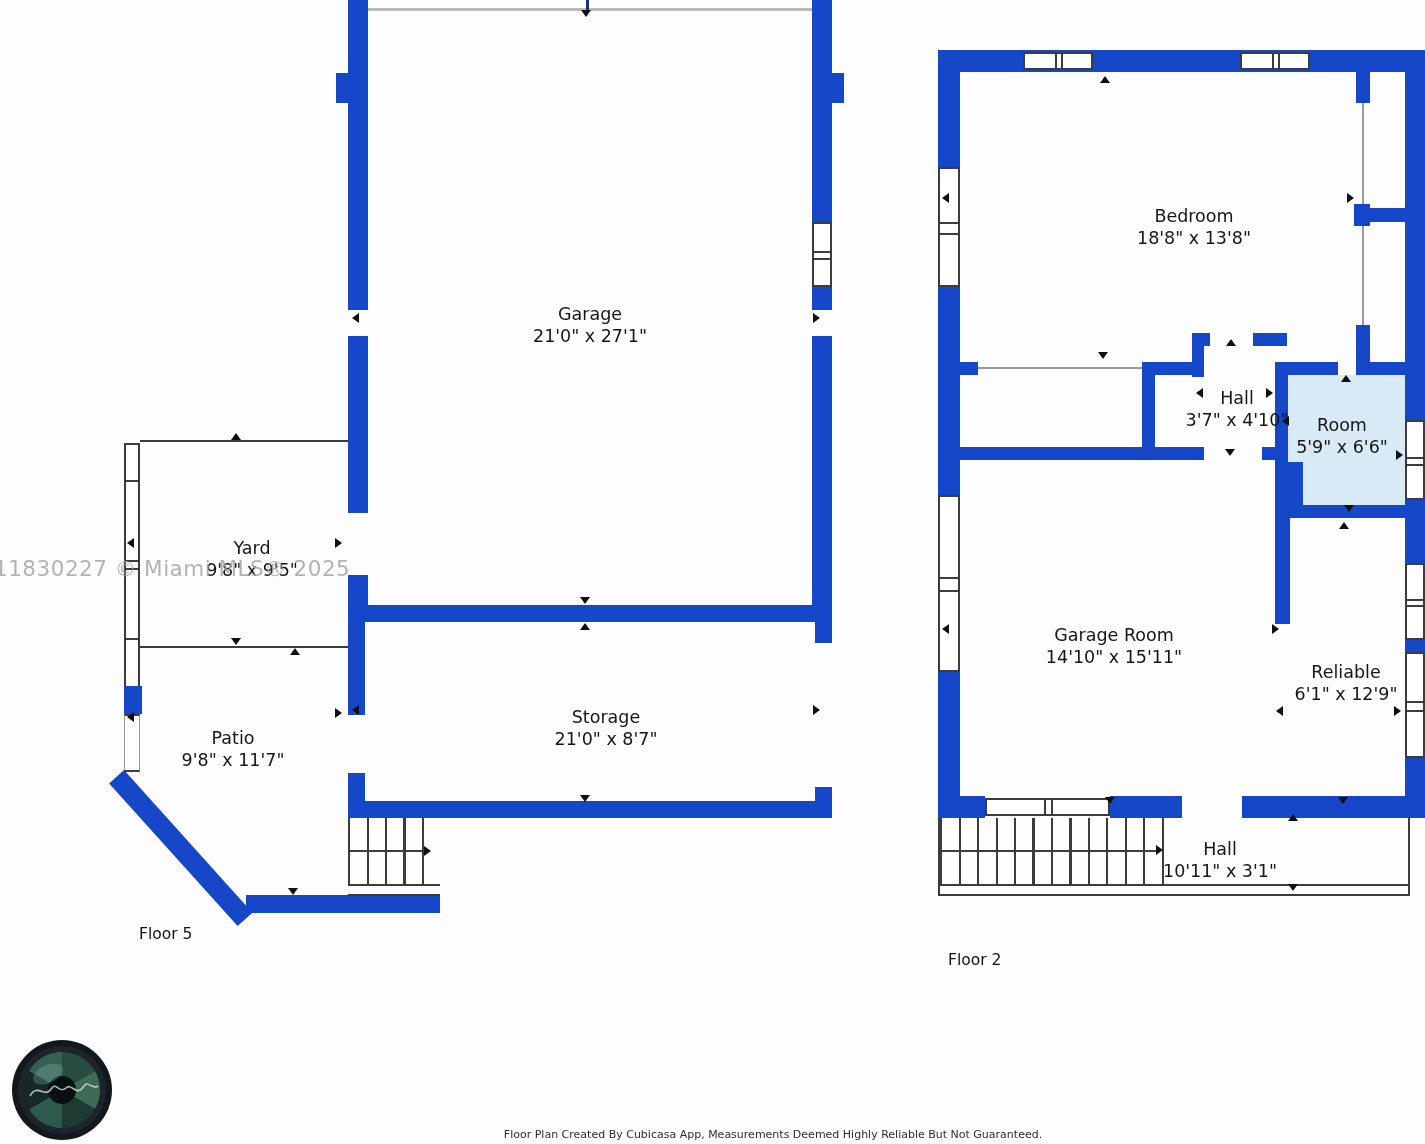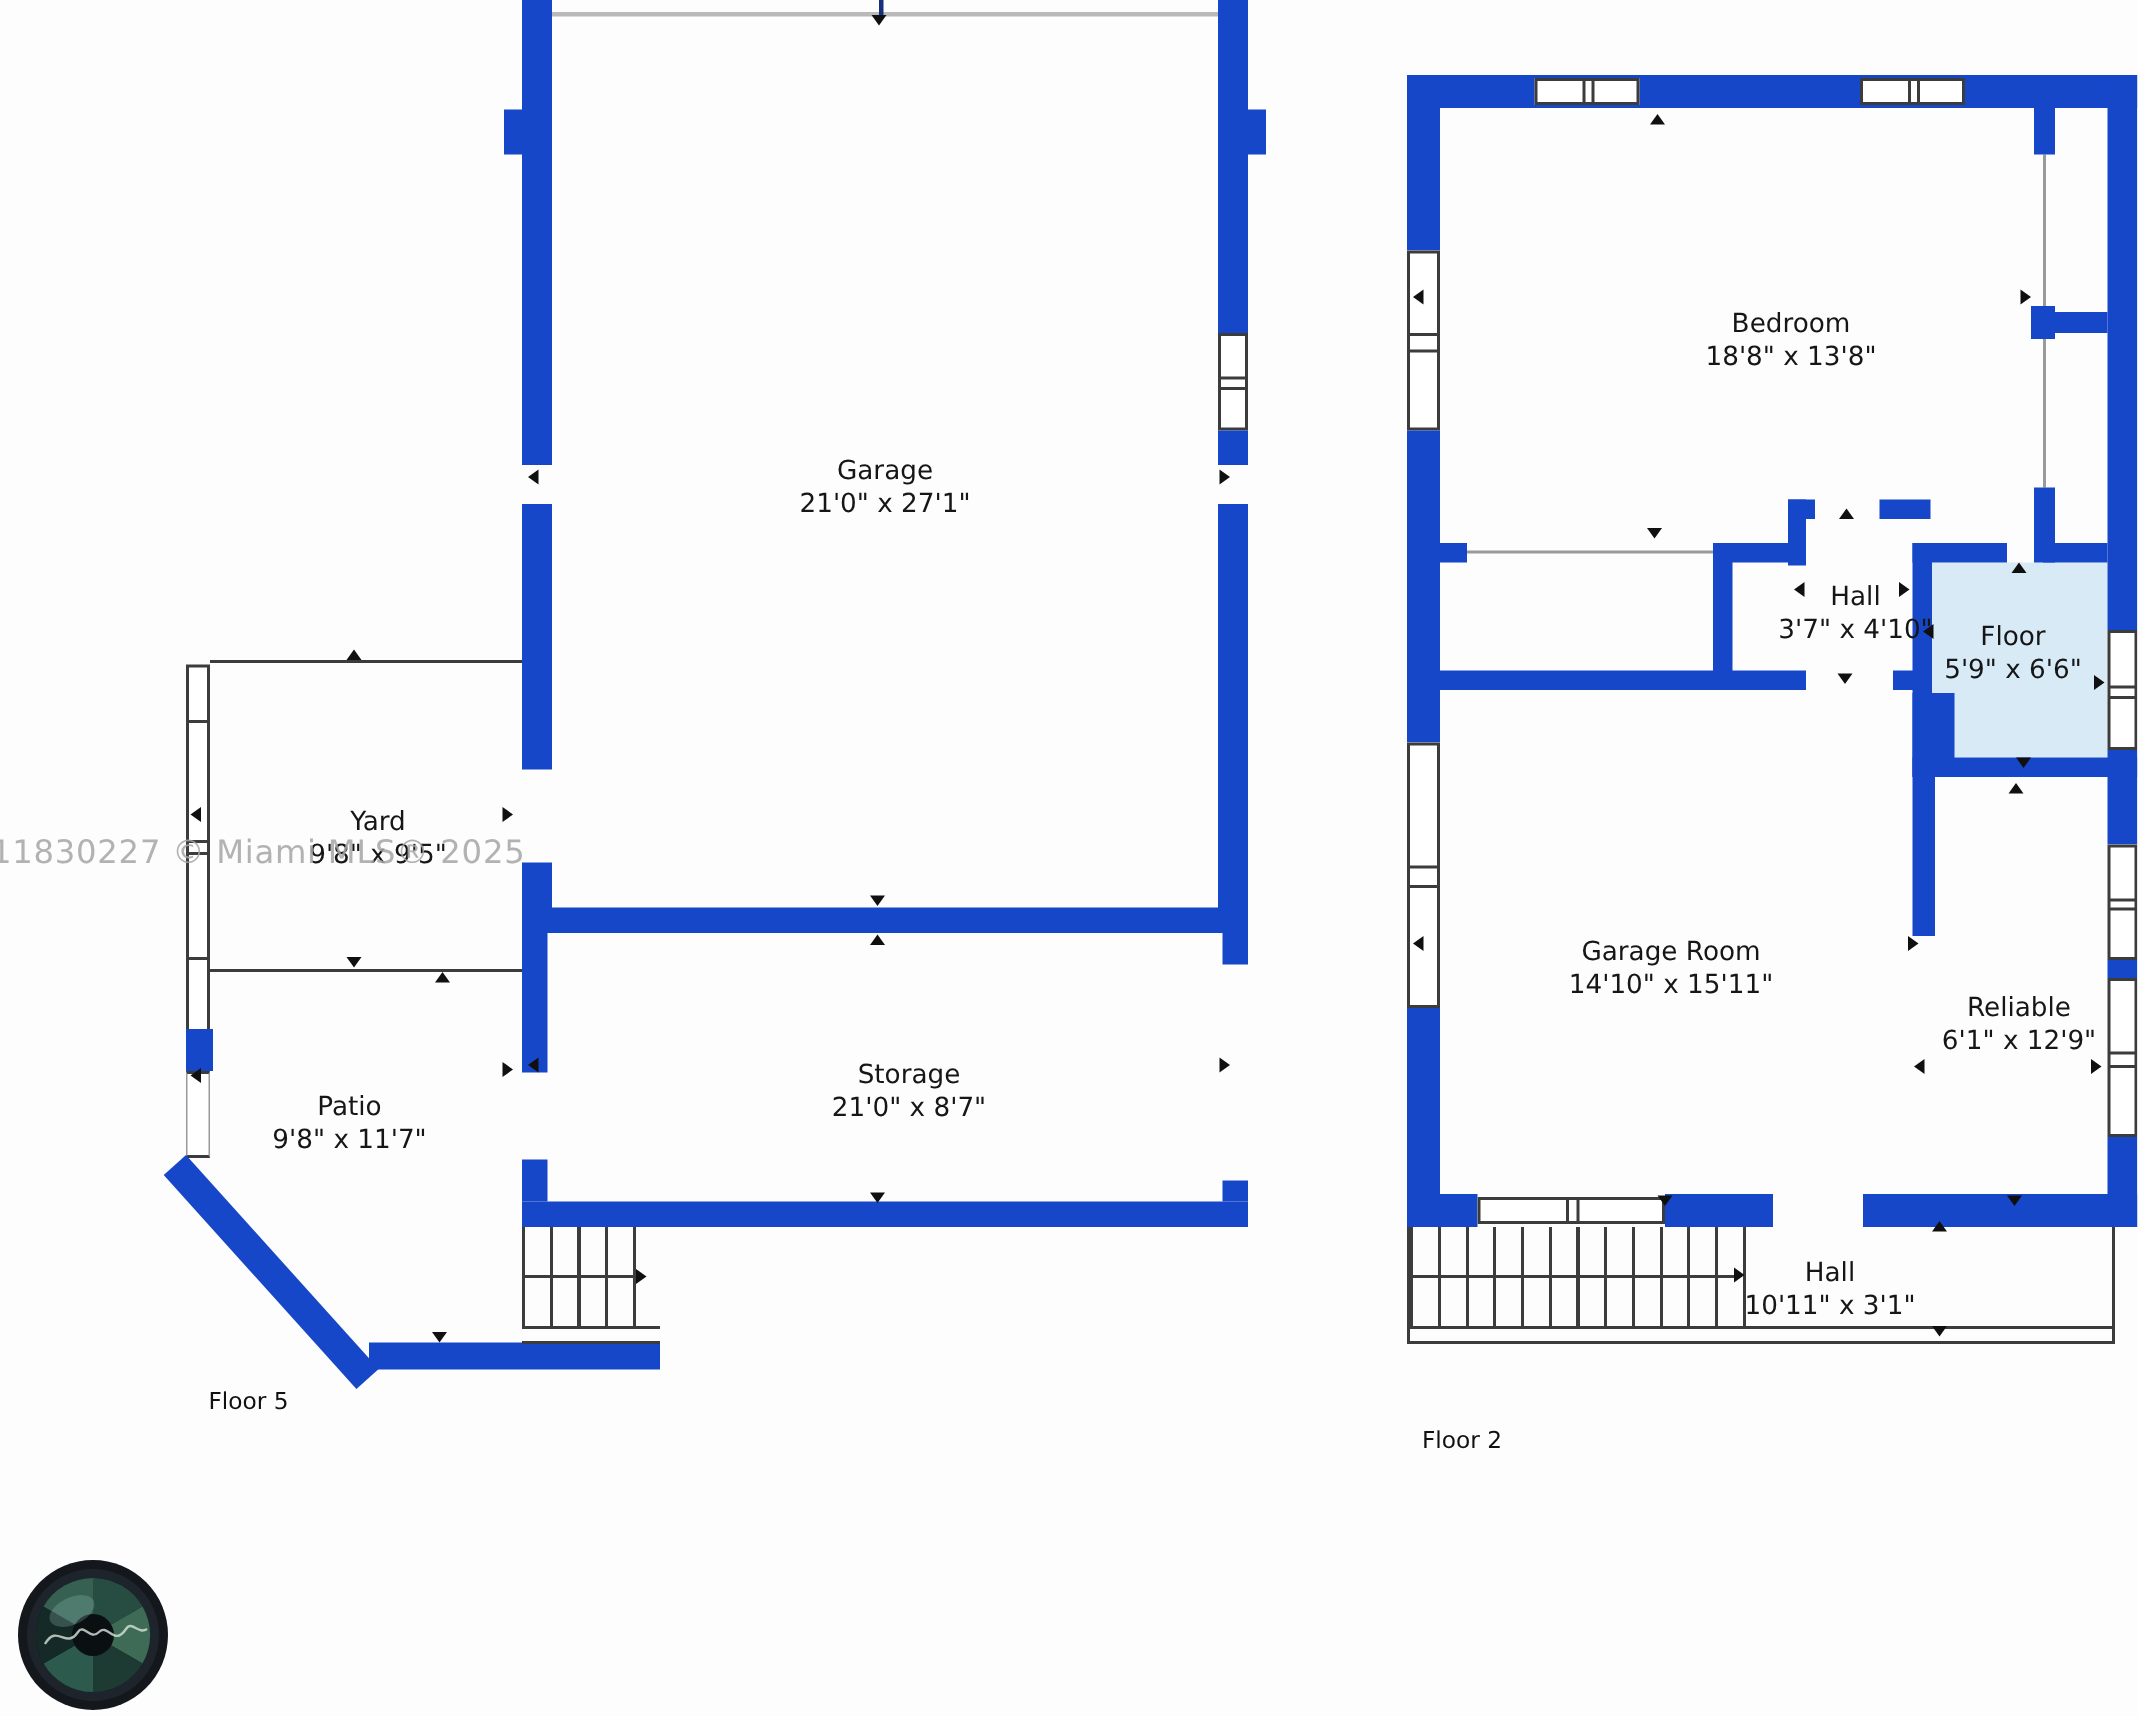--- a/index.html
+++ b/index.html
@@ -231,21 +231,21 @@
 
     <div class="rlabel" style="left:1194px;top:205px">
       <div>Bedroom</div>
       <div>18'8" x 13'8"</div>
     </div>
     <div class="rlabel" style="left:1237px;top:387px">
       <div>Hall</div>
       <div>3'7" x 4'10"</div>
     </div>
     <div class="rlabel" style="left:1342px;top:414px">
-      <div>Floor</div>
+      <div>Room</div>
       <div>5'9" x 6'6"</div>
     </div>
     <div class="rlabel" style="left:1114px;top:624px">
       <div>Garage Room</div>
       <div>14'10" x 15'11"</div>
     </div>
     <div class="rlabel" style="left:1346px;top:661px">
       <div>Reliable</div>
       <div>6'1" x 12'9"</div>
     </div>
@@ -270,14 +270,15 @@
         <path d="M52 52 L52 90 A38 38 0 0 1 19 71 Z" fill="#2c5a4c"></path>
         <path d="M52 52 L19 71 A38 38 0 0 1 19 33 Z" fill="#152a26"></path>
         <path d="M52 52 L19 33 A38 38 0 0 1 52 14 Z" fill="#356052"></path>
       </g>
       <circle cx="52" cy="52" r="14" fill="#0a0f12"></circle>
       <ellipse cx="38" cy="36" rx="16" ry="9" fill="#9fc9c2" opacity="0.25" transform="rotate(-25 38 36)"></ellipse>
       <path d="M20 58 C28 44, 34 62, 42 50 C46 44, 50 56, 56 50 C62 44, 66 60, 74 48 C78 42, 82 52, 88 48" stroke="#d8e4da" stroke-width="1.6" fill="none" opacity="0.8"></path>
     </svg>
   </div>
 
+  <div class="disclaimer" style="left:773px;top:1128px">Floor Plan Created By Cubicasa App, Measurements Deemed Highly Reliable But Not Guaranteed.</div>
 
 </div>
 
 </body></html>

